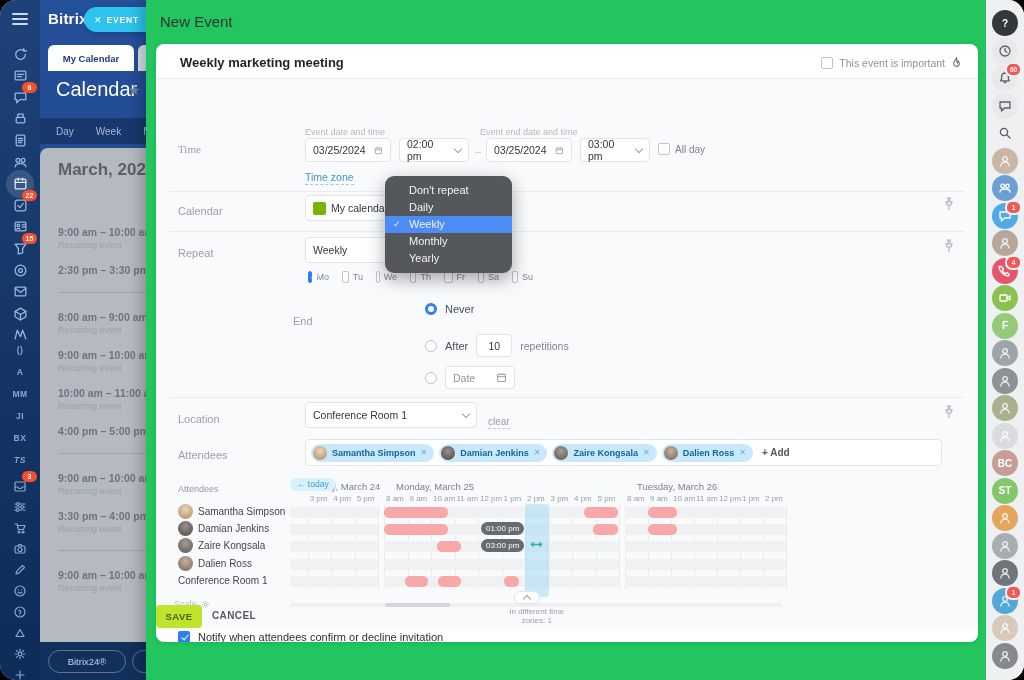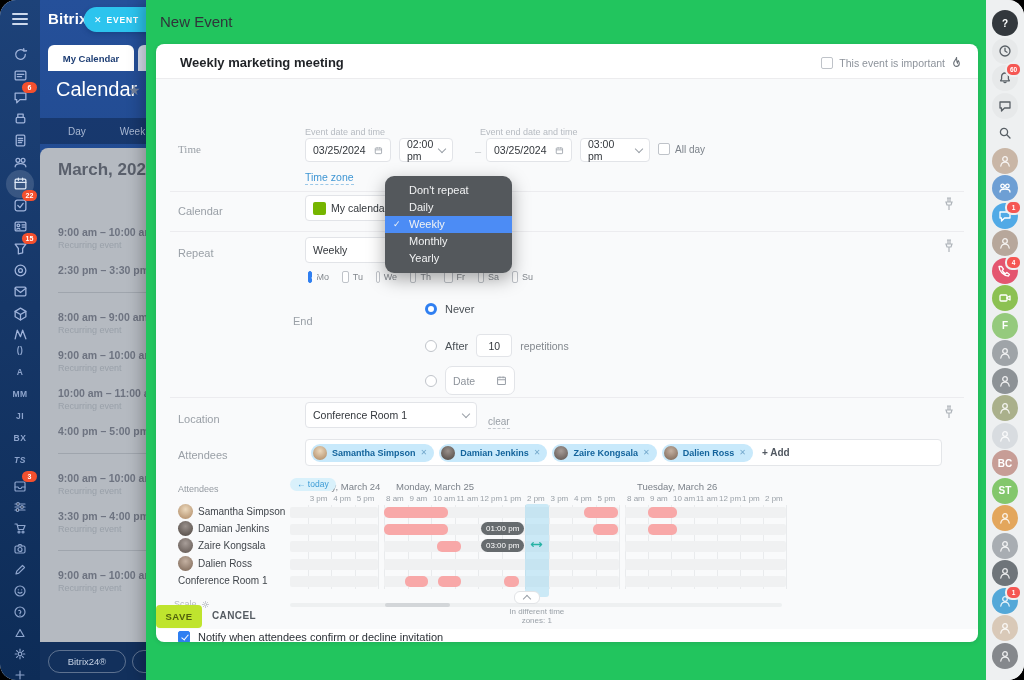--- a/index.html
+++ b/index.html
@@ -21,21 +21,21 @@
   #logo span{color:#7aa2dd;}
   #event-pill{position:absolute;left:44px;top:7px;width:74px;height:25px;background:#2cc4ee;border-radius:14px;display:flex;align-items:center;box-shadow:0 2px 5px rgba(0,40,90,.3);}
   #event-pill .x{color:#fff;font-size:9px;margin:0 5px 0 10px;}
   #event-pill .t{color:#fff;font-size:8.5px;font-weight:bold;letter-spacing:.8px;}
   .cal-tab{position:absolute;top:45px;height:26px;border-radius:6px 6px 0 0;font-size:9.5px;font-weight:bold;color:#1e3e74;display:flex;align-items:center;justify-content:center;}
   #cal-tab-1{left:8px;width:86px;background:#fff;}
   #cal-tab-2{left:98px;width:60px;background:#d4ddeb;}
   #cal-title{position:absolute;left:16px;top:78px;color:#fff;font-size:20px;font-weight:500;}
   #cal-title-star{position:absolute;left:88px;top:82px;color:#72809b;font-size:14px;}
   #view-tabs{position:absolute;left:0;top:118px;width:390px;height:26px;background:rgba(9,28,58,.42);display:flex;align-items:center;padding-left:16px;gap:22px;box-sizing:border-box;}
-  .view-tab{color:#a9b8d3;font-size:10px;margin-left:12px;}
+  .view-tab{color:#a9b8d3;font-size:10px;}
   #month-panel{position:absolute;left:0;top:148px;width:390px;height:494px;background:#b5bac1;border-radius:8px 8px 0 0;overflow:hidden;}
   #month-title{position:absolute;left:18px;top:12px;font-size:17px;font-weight:600;color:#5a606c;}
   #cal-list{position:absolute;left:18px;top:78px;right:24px;}
   .cal-ev{margin-bottom:14px;}
   .cal-ev .t{font-size:10.5px;font-weight:600;color:#6d7380;}
   .cal-ev .n{font-size:9px;color:#99a0a9;margin-top:2px;}
   .cal-div{height:1px;background:rgba(60,70,85,.18);margin:16px 0 18px 0;}
   #panel-footer{position:absolute;left:0;top:642px;width:390px;height:38px;background:#12305c;}
   .pf-btn{position:absolute;top:8px;height:21px;border:1px solid rgba(255,255,255,.32);border-radius:12px;color:#c6d2e4;font-size:9.5px;display:flex;align-items:center;justify-content:center;}
   #pf-bitrix{left:8px;width:76px;}
@@ -364,21 +364,21 @@
         <div class="row-label" style="left:22px;top:64px;font-family:Liberation Serif, serif;">Time</div>
         <div class="tiny-cap" style="left:149px;top:48px;">Event date and time</div>
         <div class="tiny-cap" style="left:324px;top:48px;">Event end date and time</div>
         <div class="fld" style="left:149px;top:59px;width:86px;">
           <input value="03/25/2024" style="">
           <svg width="11" height="11" viewBox="0 0 14 14" fill="none" stroke="#9aa0a8" stroke-width="1.3">
               <rect x="2" y="3" width="10" height="9" rx="1"></rect>
               <path d="M2 6h10M5 2v2M9 2v2"></path>
             </svg>
         </div>
-        <div class="fld" style="left:243px;top:59px;width:54px;">
+        <div class="fld" style="left:243px;top:59px;width:70px;">
           <span>02:00 pm</span>
             <i class="chv"></i>
         </div>
         <div class="dash" style="left:319px;top:66px;">–</div>
         <div class="fld" style="left:330px;top:59px;width:86px;">
           <input value="03/25/2024" style="">
           <svg width="11" height="11" viewBox="0 0 14 14" fill="none" stroke="#9aa0a8" stroke-width="1.3">
               <rect x="2" y="3" width="10" height="9" rx="1"></rect>
               <path d="M2 6h10M5 2v2M9 2v2"></path>
             </svg>
@@ -454,21 +454,21 @@
         <div class="opt-row" style="left:269px;top:255px;">
           <div class="radio"></div>
           <span>After</span>
           <div class="fld" style="position:static;width:36px;height:23px;">
             <input style="text-align: center;" value="10">
           </div>
           <span style="font-size:10.5px;color:#82878d;">repetitions</span>
         </div>
         <div class="opt-row" style="left:269px;top:287px;">
           <div class="radio"></div>
-          <div class="fld" style="position:static;width:70px;height:29px;color:#8d939b;border-radius:7px;">
+          <div class="fld" style="position:static;width:70px;height:23px;color:#8d939b;">
             <span>Date</span>
             <svg style="margin-left:auto;" width="11" height="11" viewBox="0 0 14 14" fill="none" stroke="#9aa0a8" stroke-width="1.3">
                 <rect x="2" y="3" width="10" height="9" rx="1"></rect>
                 <path d="M2 6h10M5 2v2M9 2v2"></path>
               </svg>
           </div>
         </div>
 
         <div class="hair" style="top:318px;"></div>
 

